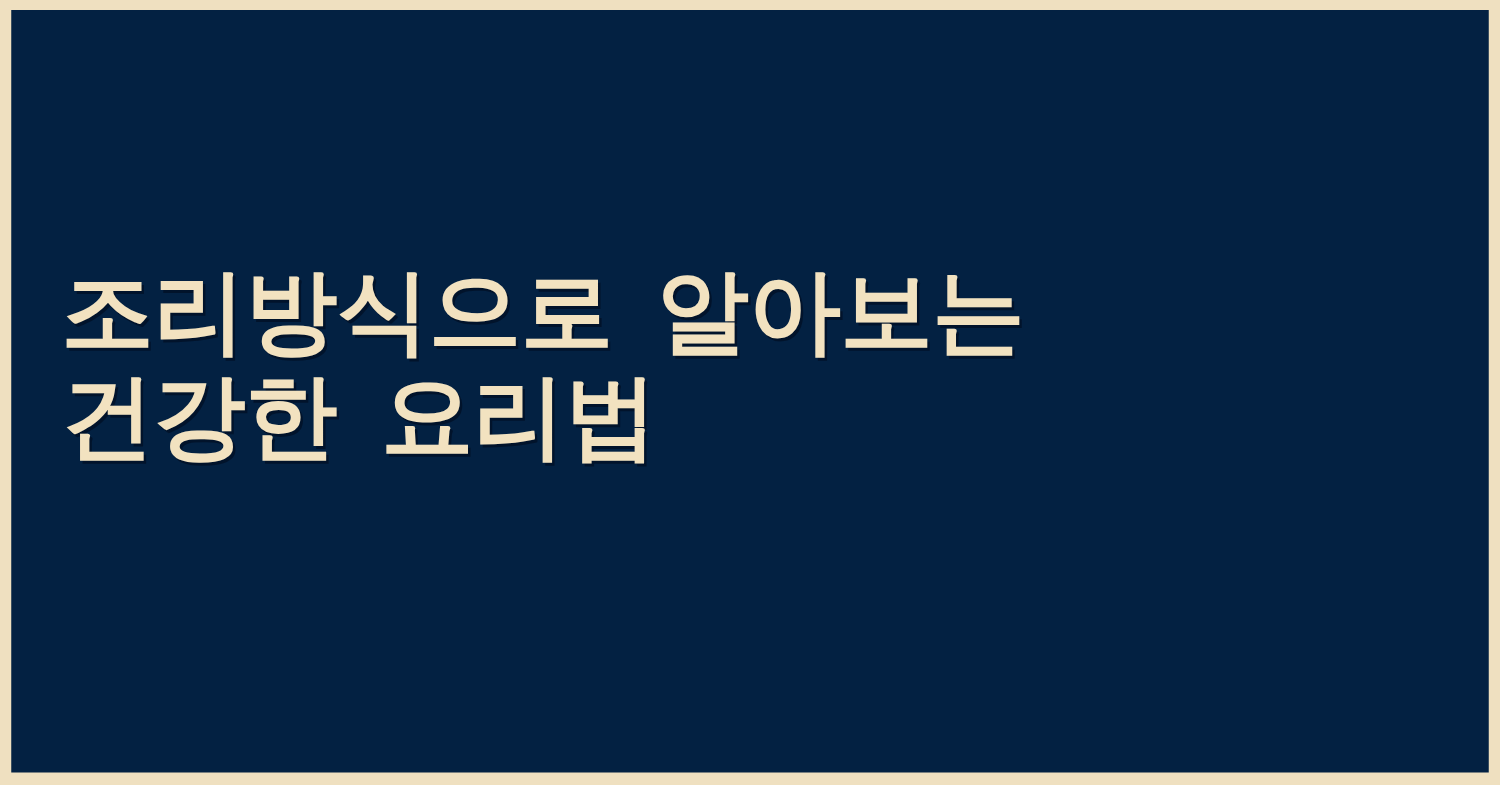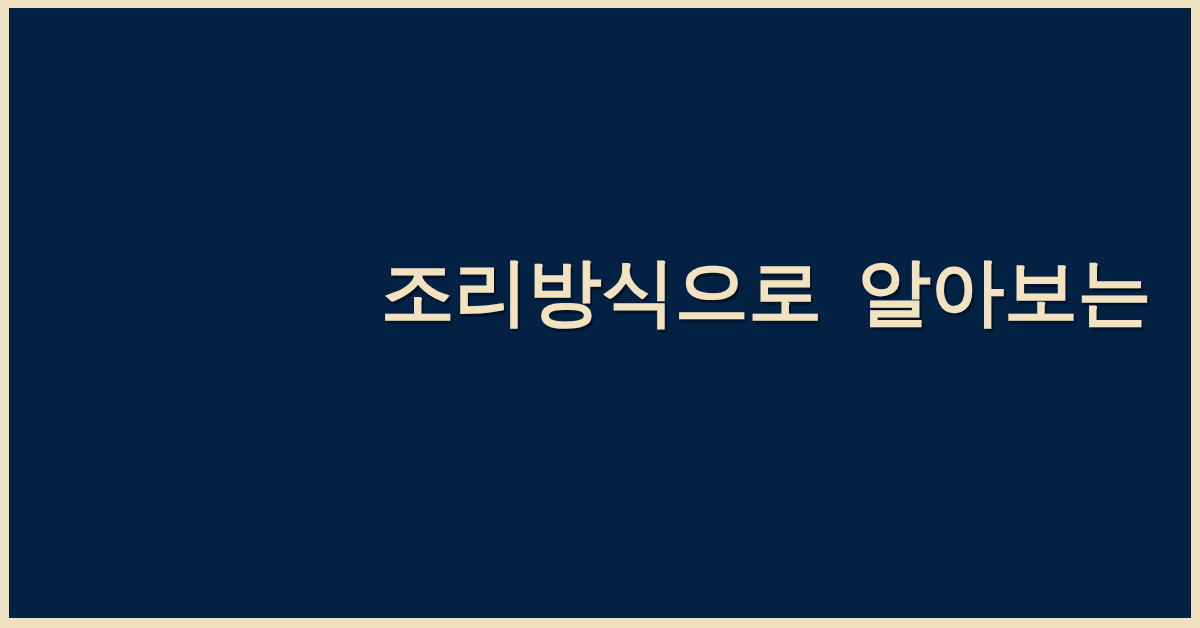--- a/index.html
+++ b/index.html
@@ -38,21 +38,21 @@
     justify-content: center;
     overflow: hidden;
   }
 
   .headline {
     position: relative;
     width: 100%;
     margin: 0;
     padding: 0 40px 44px 40px;
     box-sizing: border-box;
-    text-align: right;
+    text-align: left;
     color: #f2e2c0;
     font-family: "DejaVu Sans", "Liberation Sans", sans-serif;
     font-weight: 700;
     font-size: 74px;
     line-height: 84px;
     letter-spacing: -0.5px;
     word-spacing: 10px;
     text-shadow: 2px 3px 0 rgba(0, 10, 25, 0.55);
     white-space: nowrap;
   }
@@ -61,15 +61,16 @@
     display: block;
   }
 </style>
 </head>
 <body>
 
 <div class="poster">
   <div class="card">
     <h1 class="headline">
       <span class="line">조리방식으로 알아보는</span>
+      <span class="line">건강한 요리법</span>
     </h1>
   </div>
 </div>
 
 </body></html>

